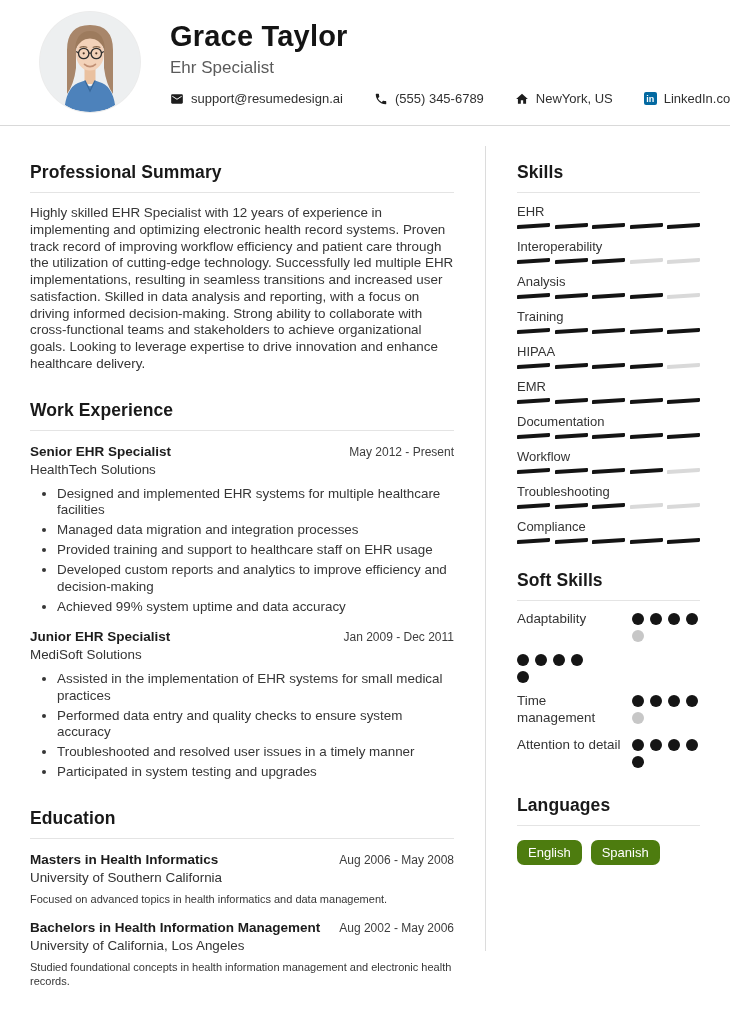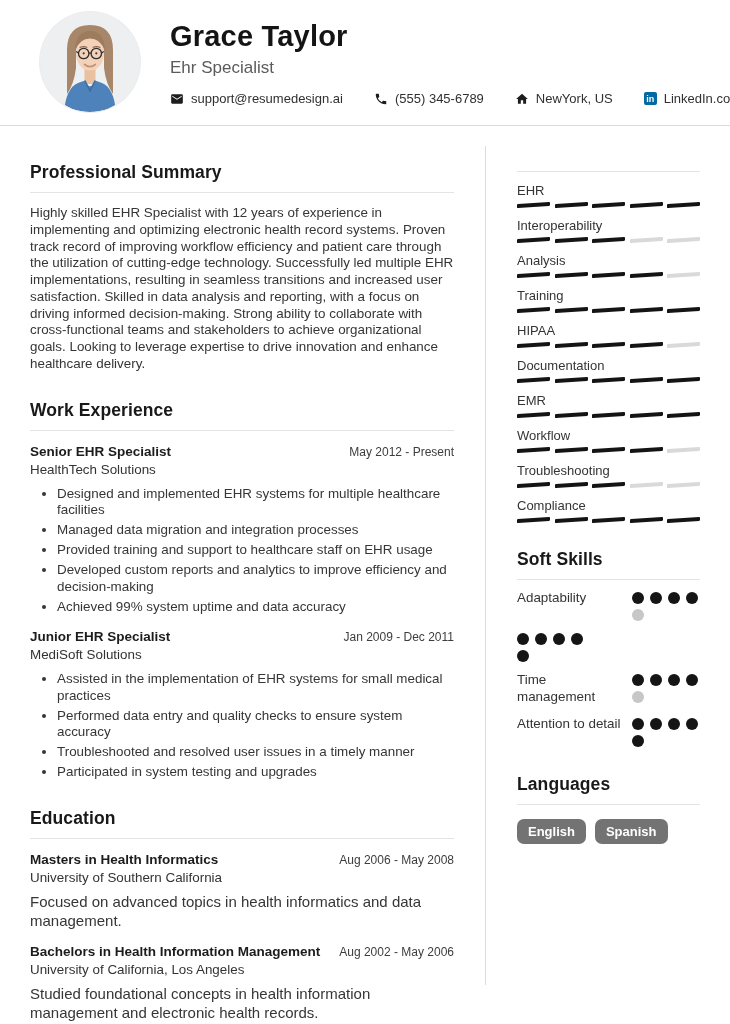--- a/index.html
+++ b/index.html
@@ -33,39 +33,39 @@
   .summary-text{font-size:13.4px;line-height:1.25;color:#363636;margin:12px 0 0;}
 
   
   .job,.school{margin-top:13px;}
   .entry-head{display:flex;justify-content:space-between;align-items:baseline;}
   .entry-title{font-size:13.5px;font-weight:700;color:#1c1c1c;}
   .entry-dates{font-size:12px;color:#3d3d3d;white-space:nowrap;margin-left:12px;}
   .entry-sub{font-size:13.4px;color:#333;margin-top:3px;}
   ul.bullets{margin:9px 0 0;padding-left:27px;}
   ul.bullets li{font-size:13.4px;line-height:1.26;color:#363636;margin-bottom:3px;}
-  .edu-desc{font-size:15px;color:#363636;margin-top:8px;line-height:1.26;}
+  .edu-desc{font-size:11px;color:#363636;margin-top:8px;line-height:1.26;}
 
   
   .skill-item{margin-top:11px;}
   .skill-name{font-size:13px;color:#343434;}
   .skill-bar{display:flex;gap:5px;margin-top:5px;}
   .seg{flex:1;height:4px;background:#d9d9d9;border-radius:1px;transform:skewY(-4deg);}
   .seg.filled{background:#141414;}
 
   
   .soft-item{display:flex;justify-content:space-between;margin-top:9px;}
   .soft-name{font-size:13.4px;color:#343434;width:106px;line-height:1.3;}
   .dots{width:68px;display:flex;flex-wrap:wrap;gap:5px 6px;align-content:flex-start;padding-top:3px;box-sizing:border-box;}
   .dot{width:12px;height:12px;border-radius:50%;background:#c7c7c7;}
   .dot.filled{background:#151515;}
 
   
   .pills{display:flex;gap:9px;margin-top:14px;}
-  .pill{background:#737373;color:#fff;font-size:13px;font-weight:700;padding:5px 11px;border-radius:7px;}
+  .pill{background:#4d7c0f;color:#fff;font-size:13px;font-weight:400;padding:5px 11px;border-radius:7px;}
 </style>
 </head>
 <body>
 
 <div class="page">
 
   <header class="header">
     <div class="avatar">
       <svg viewBox="0 0 100 100">
         <defs>
@@ -195,20 +195,21 @@
           </div>
       </section>
 
     </div>
 
     <div class="col-divider"></div>
 
     <div class="right-col">
 
       <section>
+        <h2 class="section-heading">Skills</h2>
         <hr class="heading-rule">
         <div>
 
         <div class="skill-item">
               <div class="skill-name">EHR</div>
               <div class="skill-bar">
                 <span class="seg filled"></span>
                 <span class="seg filled"></span>
                 <span class="seg filled"></span>
                 <span class="seg filled"></span>
@@ -249,31 +250,31 @@
               <div class="skill-name">HIPAA</div>
               <div class="skill-bar">
                 <span class="seg filled"></span>
                 <span class="seg filled"></span>
                 <span class="seg filled"></span>
                 <span class="seg filled"></span>
                 <span class="seg"></span>
               </div>
             </div>
             <div class="skill-item">
+              <div class="skill-name">EMR</div>
+              <div class="skill-bar">
+                <span class="seg filled"></span>
+                <span class="seg filled"></span>
+                <span class="seg filled"></span>
+                <span class="seg filled"></span>
+                <span class="seg filled"></span>
+              </div>
+            </div>
+            <div class="skill-item">
               <div class="skill-name">Documentation</div>
-              <div class="skill-bar">
-                <span class="seg filled"></span>
-                <span class="seg filled"></span>
-                <span class="seg filled"></span>
-                <span class="seg filled"></span>
-                <span class="seg filled"></span>
-              </div>
-            </div>
-            <div class="skill-item">
-              <div class="skill-name">EMR</div>
               <div class="skill-bar">
                 <span class="seg filled"></span>
                 <span class="seg filled"></span>
                 <span class="seg filled"></span>
                 <span class="seg filled"></span>
                 <span class="seg filled"></span>
               </div>
             </div>
             <div class="skill-item">
               <div class="skill-name">Workflow</div>

